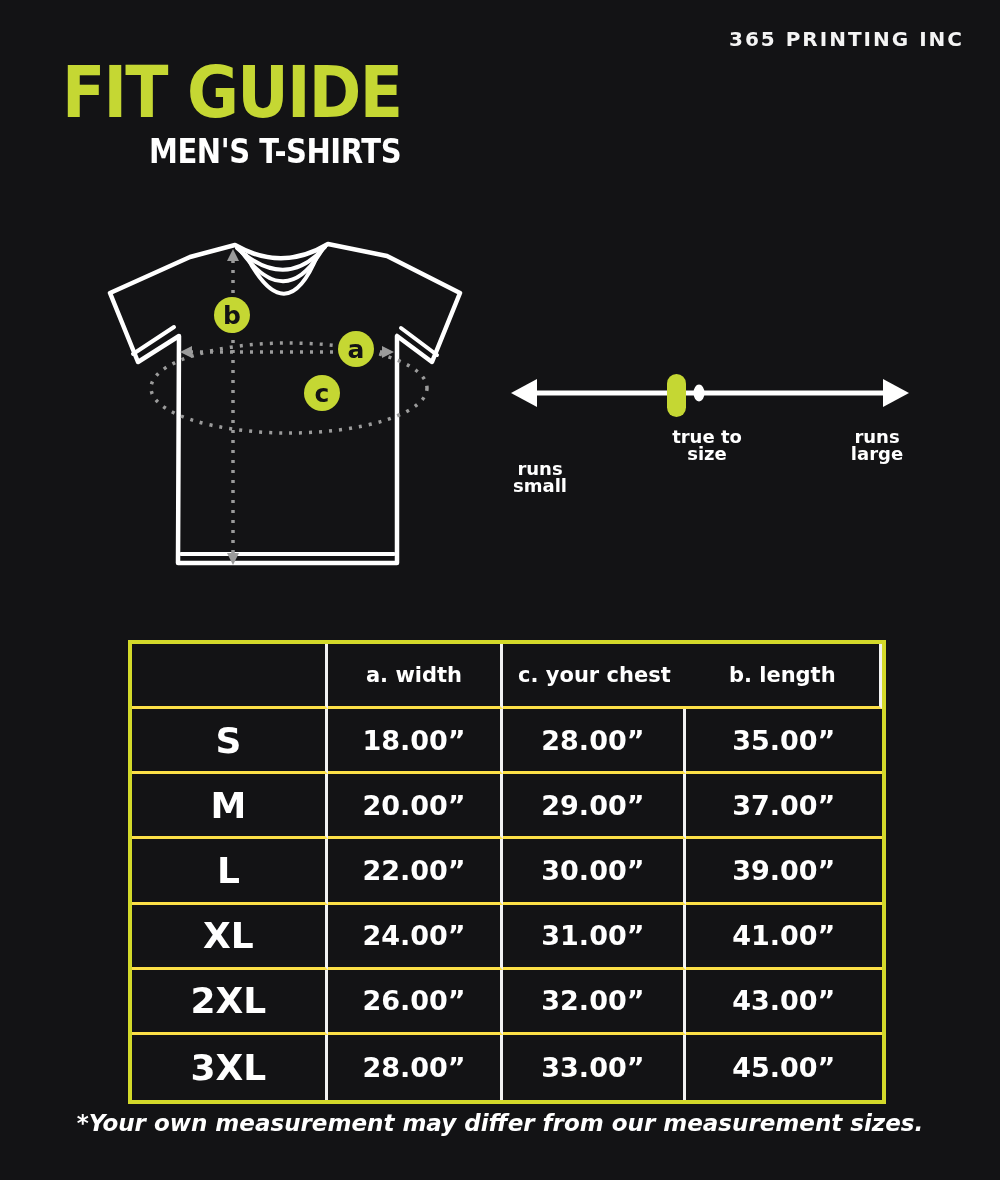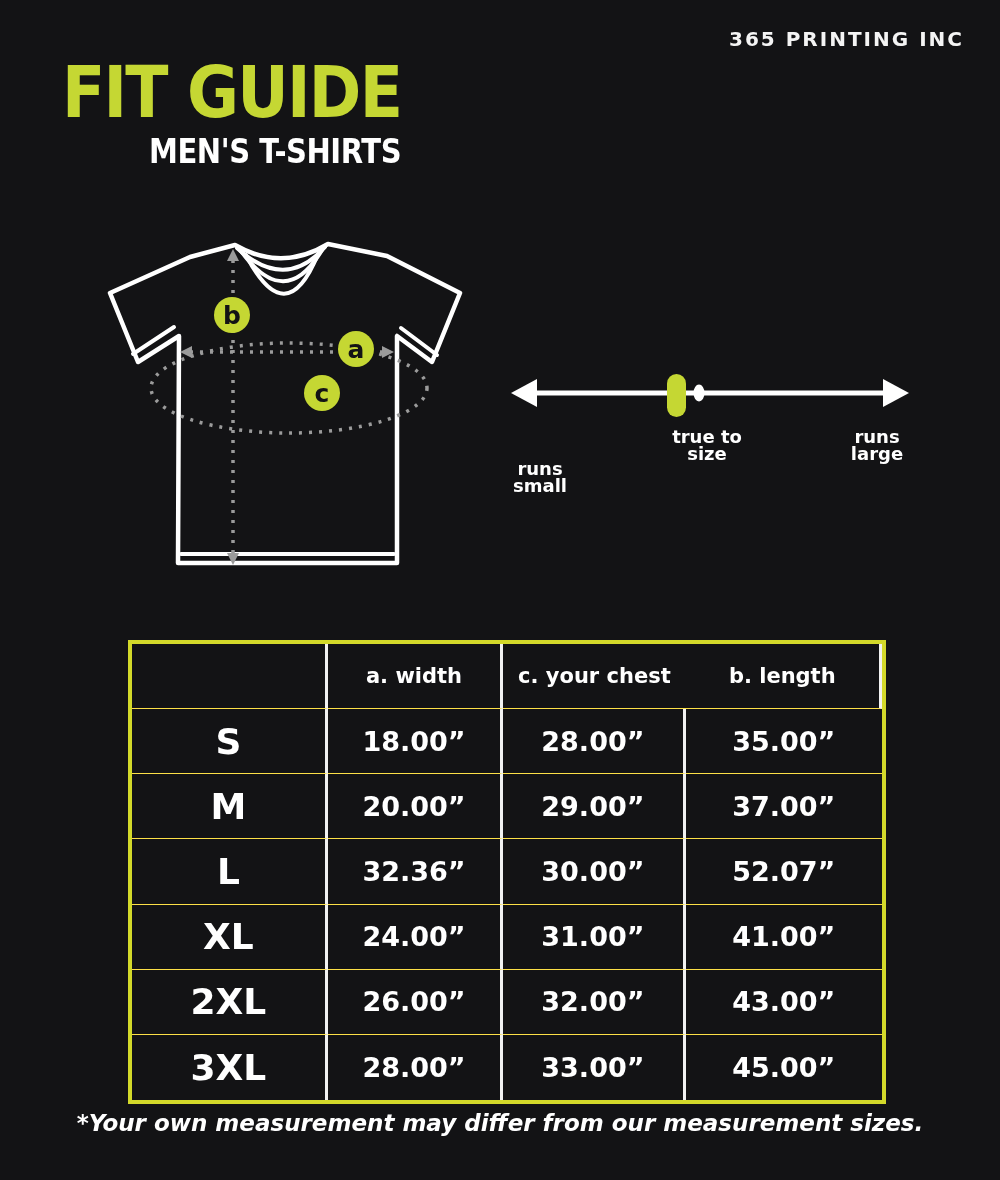--- a/index.html
+++ b/index.html
@@ -45,21 +45,21 @@
     width:750px; height:456px;
     border:4px solid #d3d92a;
     display:grid;
     grid-template-columns:26.1% 23.4% 24.3% 26.2%;
     grid-template-rows:repeat(7, 1fr);
     background:#131315;
   }
   .cell{
     display:flex; align-items:center; justify-content:center;
     border-right:3px solid #f2f2f2;
-    border-bottom:1px solid #fde047;
+    border-bottom:3px solid #fde047;
     font-weight:bold; color:#ffffff;
   }
   .cell.last-col{border-right:none;}
   .cell.last-row{border-bottom:none;}
   .cell.head{font-size:21px;}
   .cell.size{font-size:36px;}
   .cell.val{font-size:27px;}
   .footnote{
     position:absolute; top:1110px; left:0; width:1000px;
     text-align:center; font-size:23px; font-weight:bold;
@@ -139,23 +139,23 @@
     <div class="cell val">18.00”</div>
     <div class="cell val">28.00”</div>
     <div class="cell val last-col">35.00”</div>
 
     <div class="cell size">M</div>
     <div class="cell val">20.00”</div>
     <div class="cell val">29.00”</div>
     <div class="cell val last-col">37.00”</div>
 
     <div class="cell size">L</div>
-    <div class="cell val">32.36”</div>
+    <div class="cell val">22.00”</div>
     <div class="cell val">30.00”</div>
-    <div class="cell val last-col">52.07”</div>
+    <div class="cell val last-col">39.00”</div>
 
     <div class="cell size">XL</div>
     <div class="cell val">24.00”</div>
     <div class="cell val">31.00”</div>
     <div class="cell val last-col">41.00”</div>
 
     <div class="cell size">2XL</div>
     <div class="cell val">26.00”</div>
     <div class="cell val">32.00”</div>
     <div class="cell val last-col">43.00”</div>

